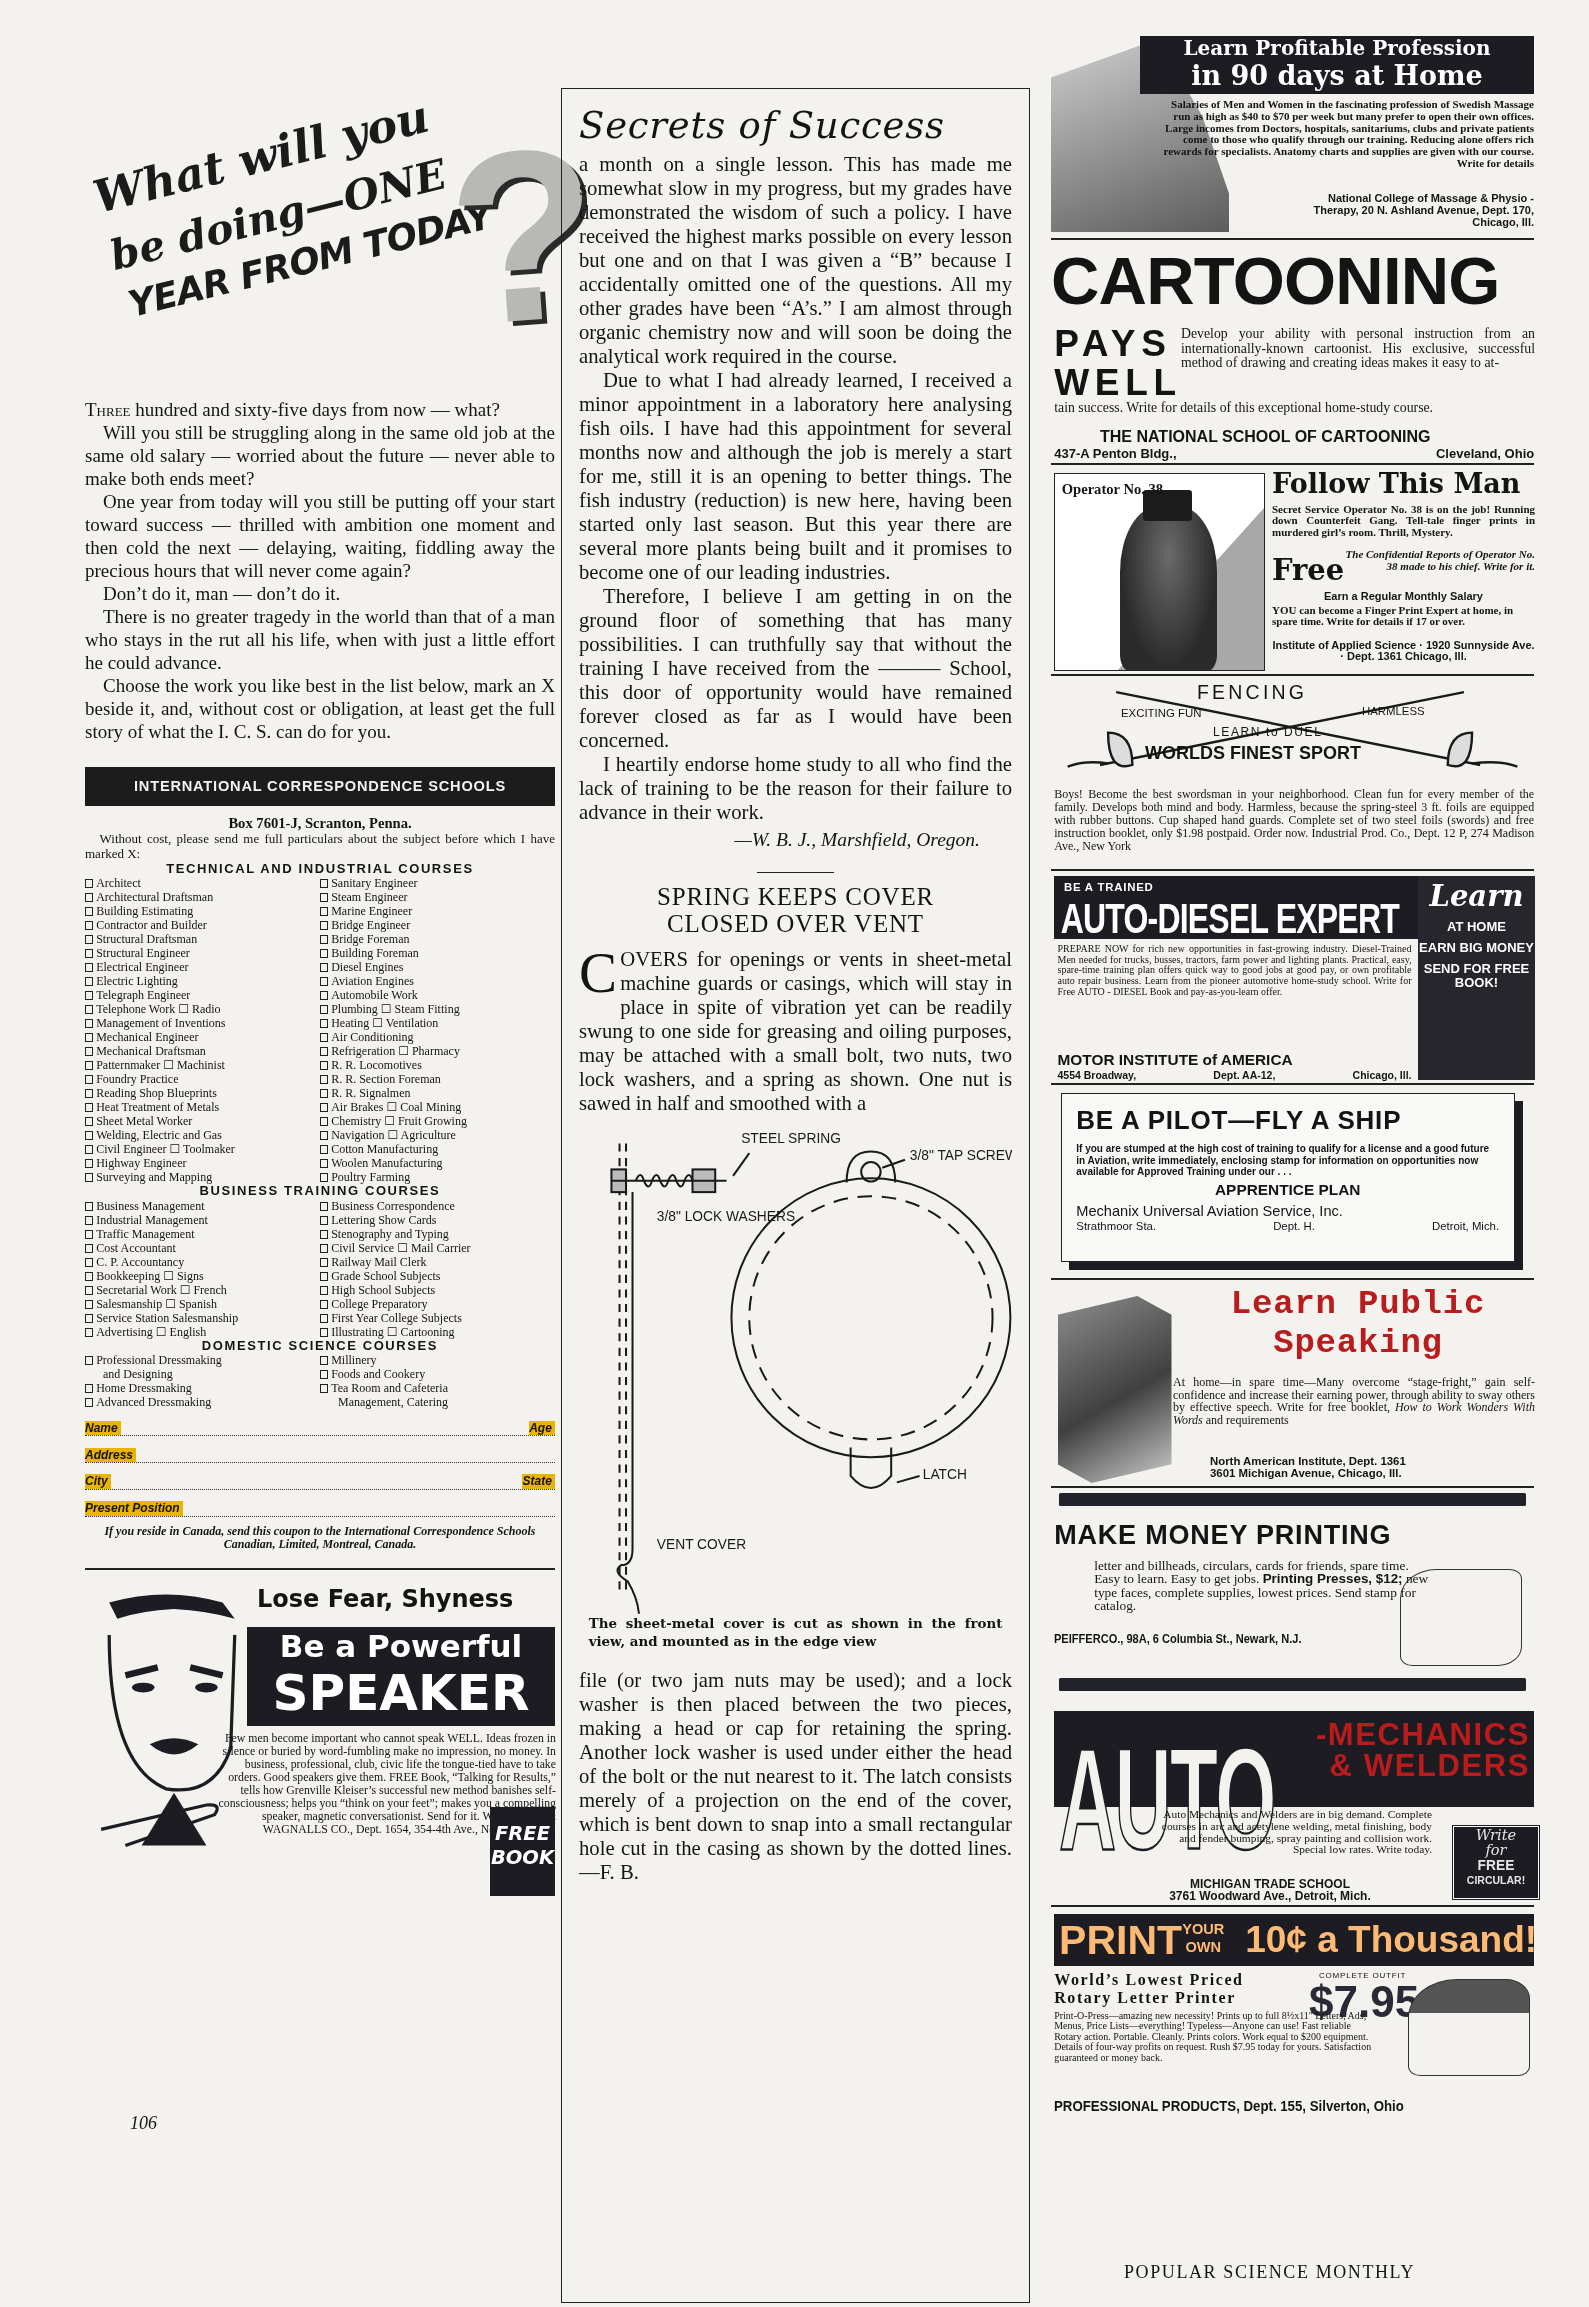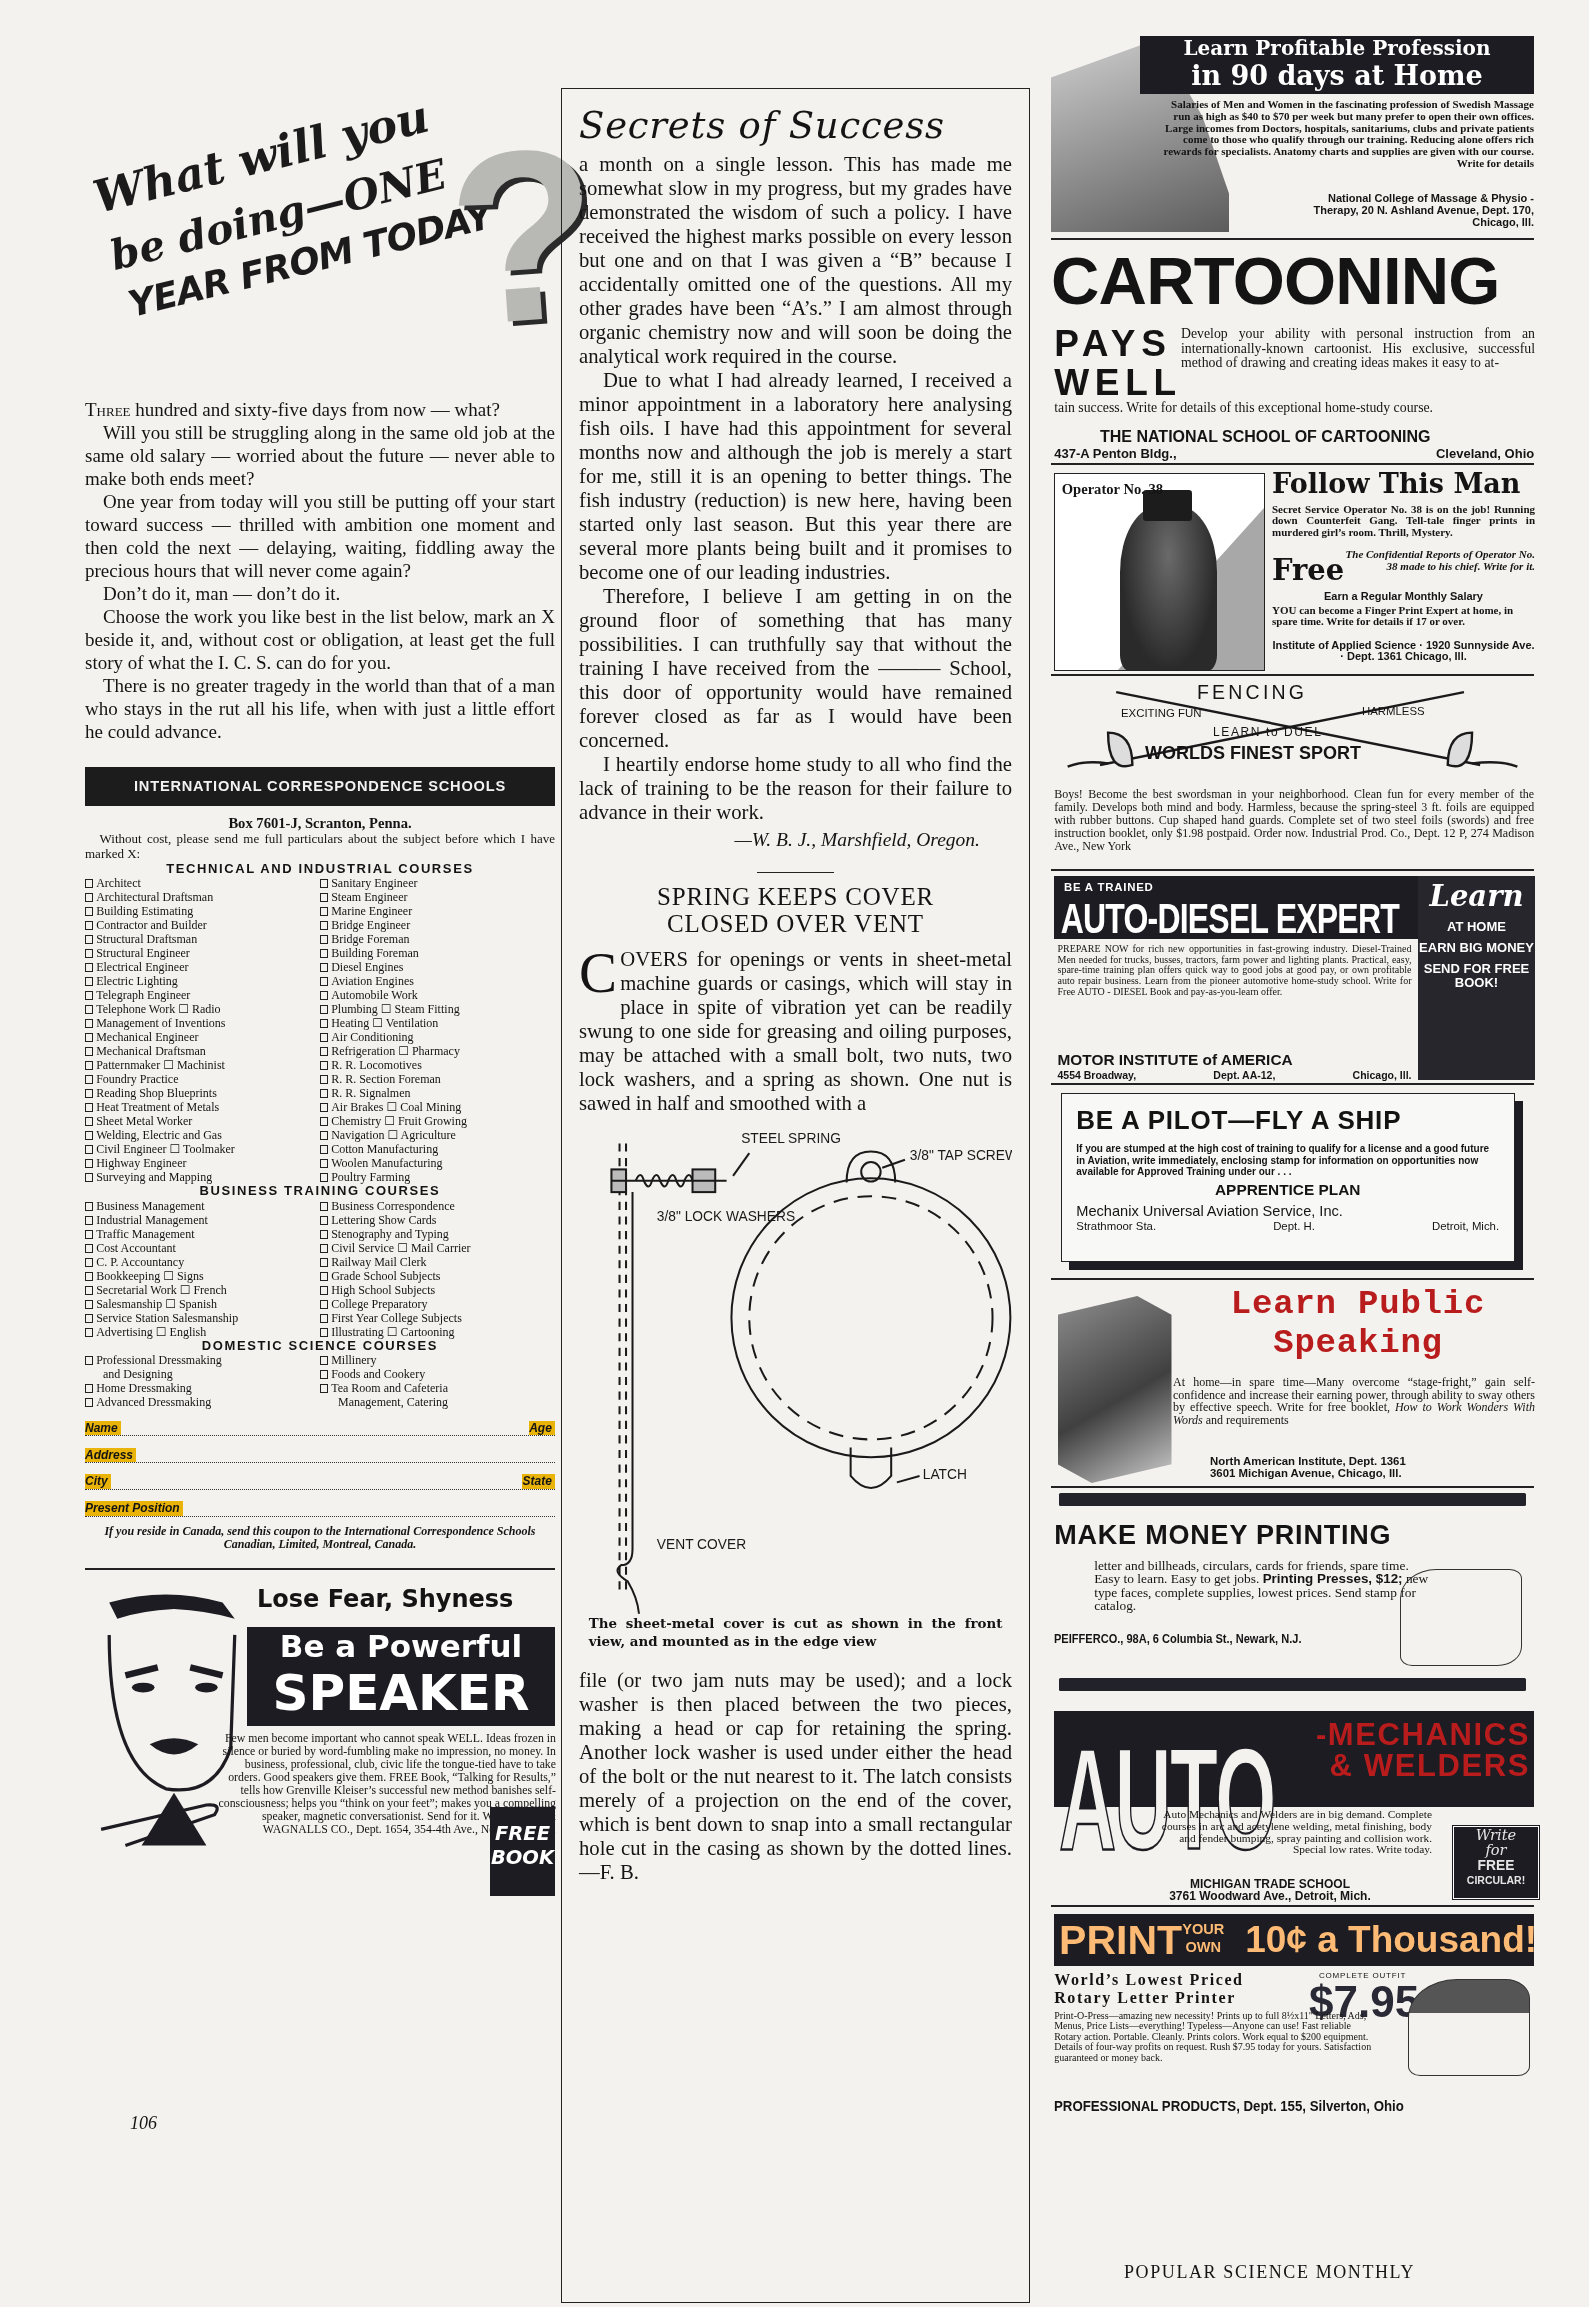--- a/index.html
+++ b/index.html
@@ -168,22 +168,22 @@
     <div class="hero-l2">be doing—ONE</div>
     <div class="hero-l3">YEAR FROM TODAY</div>
     <div class="hero-q">?</div>
   </div>
 
   <div class="body-text">
     <p><span class="sc">Three</span><span> hundred and sixty-five days from now — what?</span></p>
     <p>Will you still be struggling along in the same old job at the same old salary — worried about the future — never able to make both ends meet?</p>
     <p>One year from today will you still be putting off your start toward success — thrilled with ambition one moment and then cold the next — delaying, waiting, fiddling away the precious hours that will never come again?</p>
     <p>Don’t do it, man — don’t do it.</p>
+    <p>There is no greater tragedy in the world than that of a man who stays in the rut all his life, when with just a little effort he could advance.</p>
     <p>Choose the work you like best in the list below, mark an X beside it, and, without cost or obligation, at least get the full story of what the I. C. S. can do for you.</p>
-    <p>There is no greater tragedy in the world than that of a man who stays in the rut all his life, when with just a little effort he could advance.</p>
   </div>
 
   <div>
     <div class="ics-head">INTERNATIONAL CORRESPONDENCE SCHOOLS</div>
     <div class="ics-box">Box 7601-J, Scranton, Penna.</div>
     <div class="ics-intro">Without cost, please send me full particulars about the subject before which I have marked X:</div>
 
     <div class="ics-sec">TECHNICAL AND INDUSTRIAL COURSES</div>
     <div class="ics-grid">
         <div class="ics-item"><span class="cb"></span><span>Architect</span></div>

